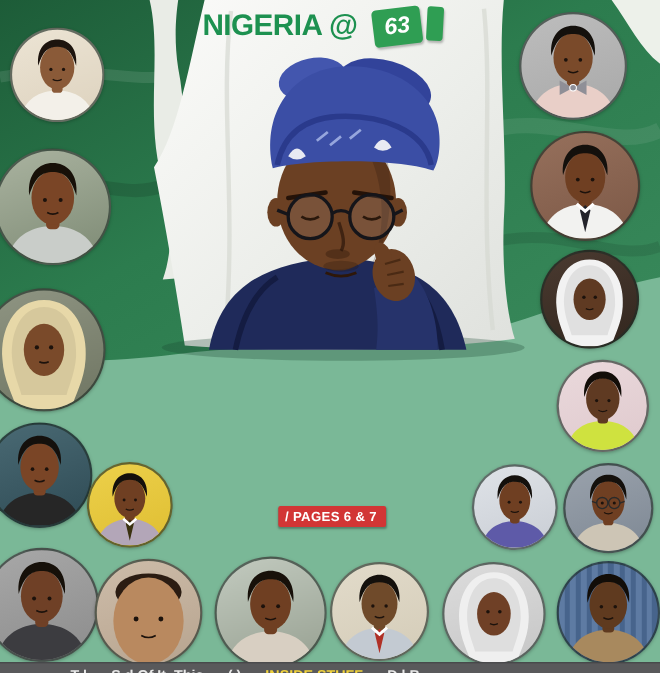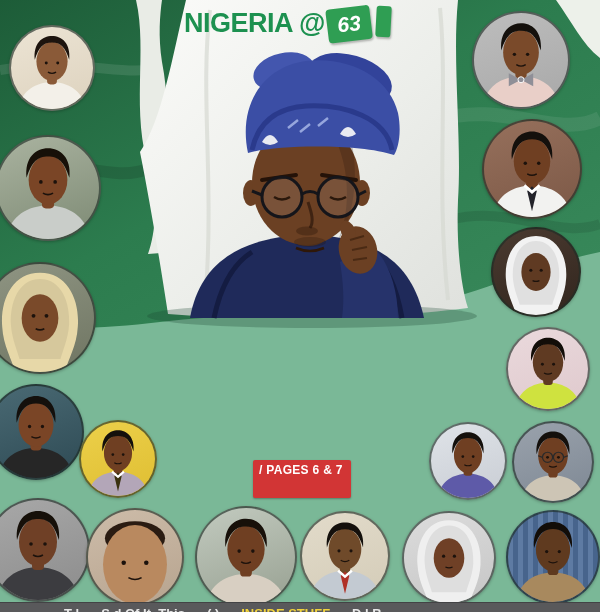--- a/index.html
+++ b/index.html
@@ -12,21 +12,21 @@
   #photo-layer{position:absolute;inset:0;z-index:3;}
   .photo{
     position:absolute;border-radius:50%;overflow:hidden;
     border:2px solid rgba(30,46,38,.65);
     box-shadow:0 1px 3px rgba(0,0,0,.25);
     box-sizing:border-box;
   }
   .photo svg{width:100%;height:100%;display:block;}
   .masthead{
     position:absolute;top:6px;left:184px;z-index:4;
-    display:flex;align-items:flex-end;gap:2px;
+    display:flex;align-items:flex-end;gap:14px;
   }
   .masthead-title{
     font-size:27px;font-weight:bold;letter-spacing:-.5px;
     color:#1d9150;line-height:34px;
   }
   .flag-badge{position:relative;transform:rotate(-7deg);display:flex;}
   .flag-main{
     width:44px;height:34px;background:#2f9e53;border-radius:4px;
     display:flex;align-items:center;justify-content:center;
     box-shadow:1px 2px 2px rgba(0,0,0,.25);
@@ -47,21 +47,21 @@
   .headline .hl-line{
     font-size:51px;line-height:52px;letter-spacing:-2px;
     transform:scale(.86,1.06);transform-origin:center;
     text-shadow:-3px 3px 0 rgba(24,88,60,.55),-1px 1px 0 rgba(24,88,60,.55);
     white-space:nowrap;
   }
   .pages-badge{
     position:absolute;top:460px;left:253px;z-index:5;
     background:#d23535;color:#fff;
     font-size:12px;font-weight:bold;letter-spacing:.3px;
-    padding:3px 8px 21px 6px;border-radius:2px;
+    padding:3px 8px 2px 6px;border-radius:2px;
     box-shadow:0 1px 2px rgba(0,0,0,.3);
   }
   .bottom-bar{
     position:absolute;top:602px;left:0;width:600px;height:14px;z-index:6;
     background:#59595b;border-top:1px solid #434345;overflow:hidden;
   }
   .bottom-bar-text{
     display:flex;gap:22px;padding-left:64px;margin-top:3px;
     font-size:13px;font-weight:bold;white-space:nowrap;
   }

